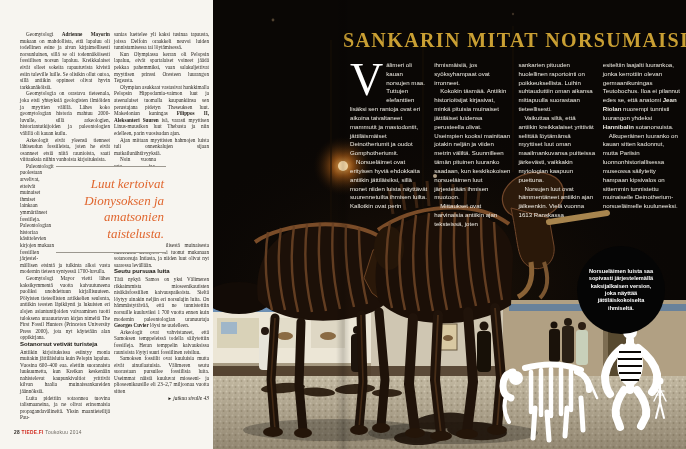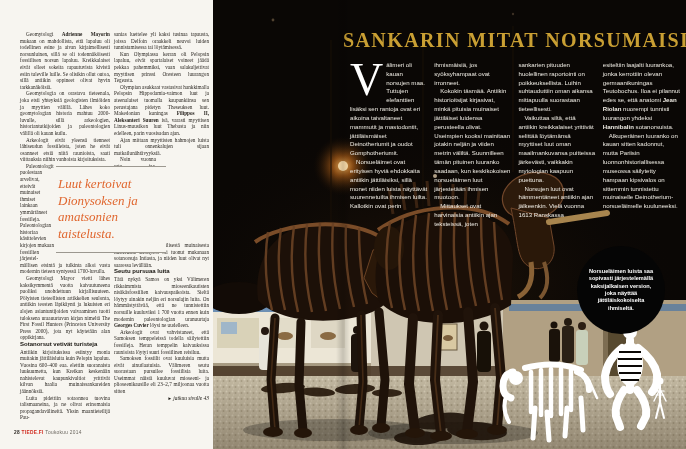--- a/index.html
+++ b/index.html
@@ -10,21 +10,21 @@
   #lcol1{left:20px;width:90px;}
   #lcol2{left:114px;width:95px;}
   .lcol p{margin:0;}
   .lcol p.ind{text-indent:6px;}
   .n-left{width:34px;}
   .n-right{width:42px;margin-left:auto;}
   .subhead{font-family:"Liberation Sans",sans-serif;font-weight:bold;font-size:6px;
            margin:4px 0 1px 0;text-align:left;color:#17140f;}
   .pullquote{position:absolute;left:56px;top:166px;width:110px;box-sizing:border-box;z-index:3;
              background:#f7f5f0;border-top:1px solid #9c9890;border-bottom:1px solid #9c9890;
-             padding:9px 2px;text-align:left;font-style:italic;font-size:13px;line-height:1.28;
+             padding:9px 2px;text-align:right;font-style:italic;font-size:13px;line-height:1.28;
              color:#e0662e;}
   .cont{margin-top:2px;text-align:right;font-style:italic;font-size:5.4px;color:#17140f;}
   .cont .arr{font-style:normal;font-size:4.6px;}
   .footer{position:absolute;left:14px;top:430px;font-family:"Liberation Sans",sans-serif;
           font-size:4.8px;letter-spacing:.3px;color:#6b675f;}
   .footer b{color:#2b2722;}
   .footer .brand{color:#d0281c;font-weight:bold;}
   
   #photo{position:absolute;left:213px;top:0;width:473px;height:449px;overflow:hidden;background:#0a0705;}
   #photo svg{position:absolute;left:0;top:0;}

